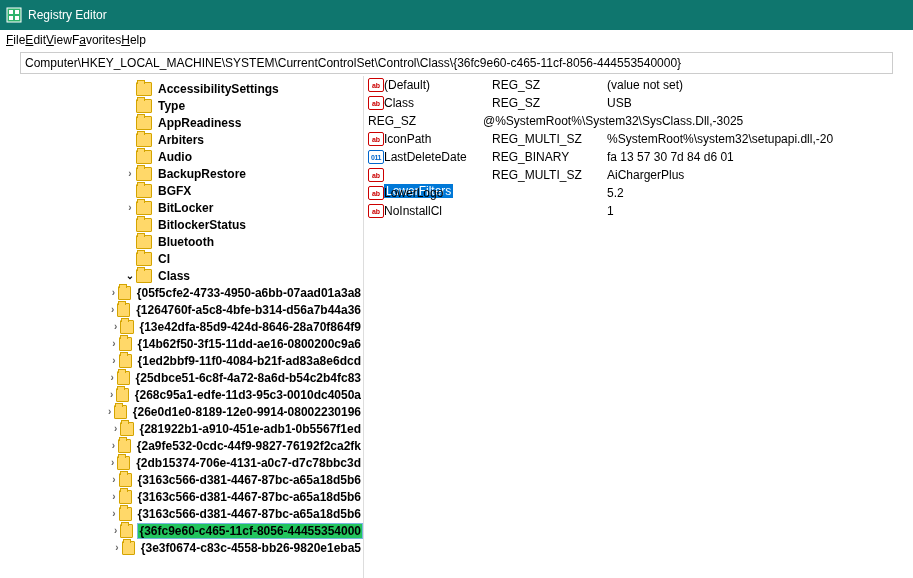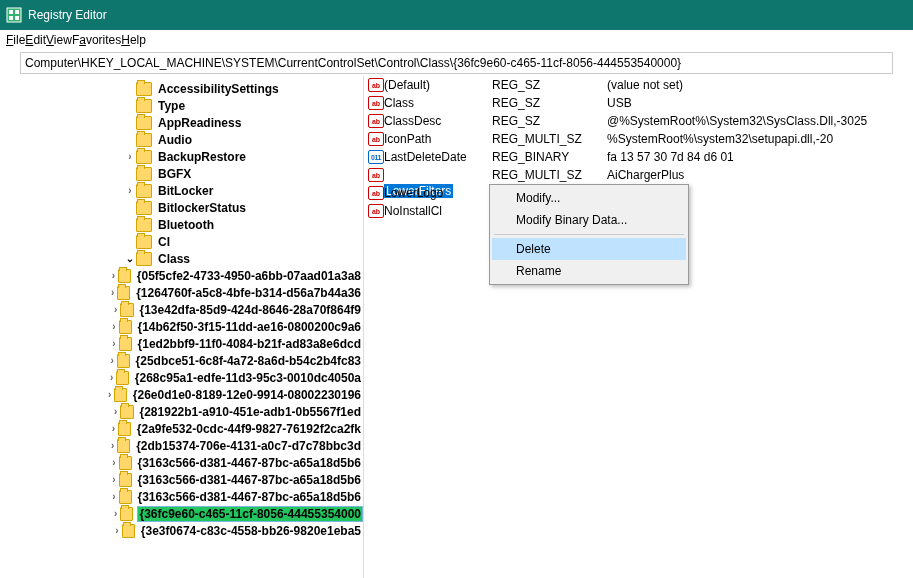--- a/index.html
+++ b/index.html
@@ -85,20 +85,26 @@
       <div class="tree-row">
         <span class="ind" style="width: 124px;"></span>
         <span class="chev"></span>
         <span class="folder"></span>
         <span class="label">AppReadiness</span>
       </div>
       <div class="tree-row">
         <span class="ind" style="width: 124px;"></span>
         <span class="chev"></span>
         <span class="folder"></span>
+        <span class="label">Arbiters</span>
+      </div>
+      <div class="tree-row">
+        <span class="ind" style="width: 124px;"></span>
+        <span class="chev"></span>
+        <span class="folder"></span>
         <span class="label">Audio</span>
       </div>
       <div class="tree-row">
         <span class="ind" style="width: 124px;"></span>
         <span class="chev">›</span>
         <span class="folder"></span>
         <span class="label">BackupRestore</span>
       </div>
       <div class="tree-row">
         <span class="ind" style="width: 124px;"></span>
@@ -246,24 +252,20 @@
         </div>
         <div class="listrow">
           <div class="nm">
             <span class="valicon ab">ab</span>
             <span class="txt">Class</span>
           </div>
           <div class="tp">REG_SZ</div>
           <div class="dt">USB</div>
         </div>
         <div class="listrow">
-          <div class="nm">
-            <span class="valicon ab">ab</span>
-            <span class="txt">ClassDesc</span>
-          </div>
           <div class="tp">REG_SZ</div>
           <div class="dt">@%SystemRoot%\System32\SysClass.Dll,-3025</div>
         </div>
         <div class="listrow">
           <div class="nm">
             <span class="valicon ab">ab</span>
             <span class="txt">IconPath</span>
           </div>
           <div class="tp">REG_MULTI_SZ</div>
           <div class="dt">%SystemRoot%\system32\setupapi.dll,-20</div>
@@ -295,22 +297,15 @@
         <div class="listrow">
           <div class="nm">
             <span class="valicon ab">ab</span>
             <span class="txt">NoInstallCl</span>
           </div>
           <div class="tp"></div>
           <div class="dt">1</div>
         </div>
       </div>
 
-    <div class="ctxmenu">
-      <div class="mi">Modify...</div>
-      <div class="mi">Modify Binary Data...</div>
-      <div class="sep"></div>
-      <div class="mi hov">Delete</div>
-      <div class="mi">Rename</div>
-    </div>
   </div>
 
 </div>
 
 </body></html>

